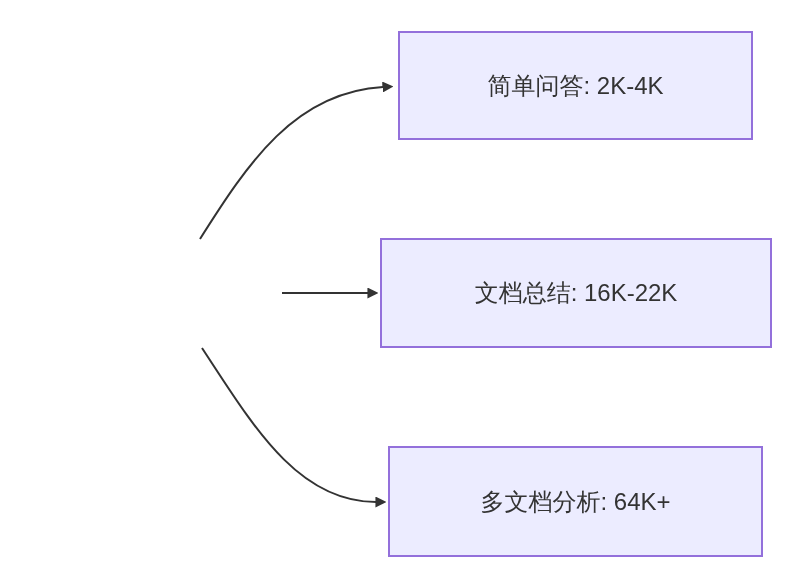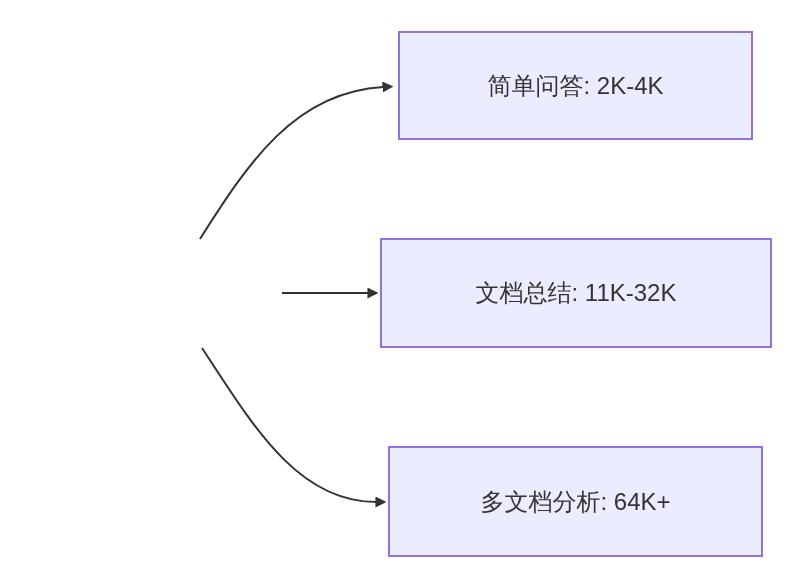--- a/index.html
+++ b/index.html
@@ -56,20 +56,20 @@
     <path d="M 282 293 L 368 293" fill="none" stroke-width="2" marker-end="url(#arrowhead)" stroke="#333333"></path>
     <path d="M 202 348 C 252 424 297 502 376 502" fill="none" stroke-width="2" marker-end="url(#arrowhead)" stroke="#333333"></path>
   </svg>
 
 
   <div class="node node-top">
     <span>简单问答: 2K-4K</span>
   </div>
 
   <div class="node node-middle">
-    <span>文档总结: 11K-32K</span>
+    <span>文档总结: 16K-22K</span>
   </div>
 
   <div class="node node-bottom">
     <span>多文档分析: 64K+</span>
   </div>
 
 </div>
 
 </body></html>

